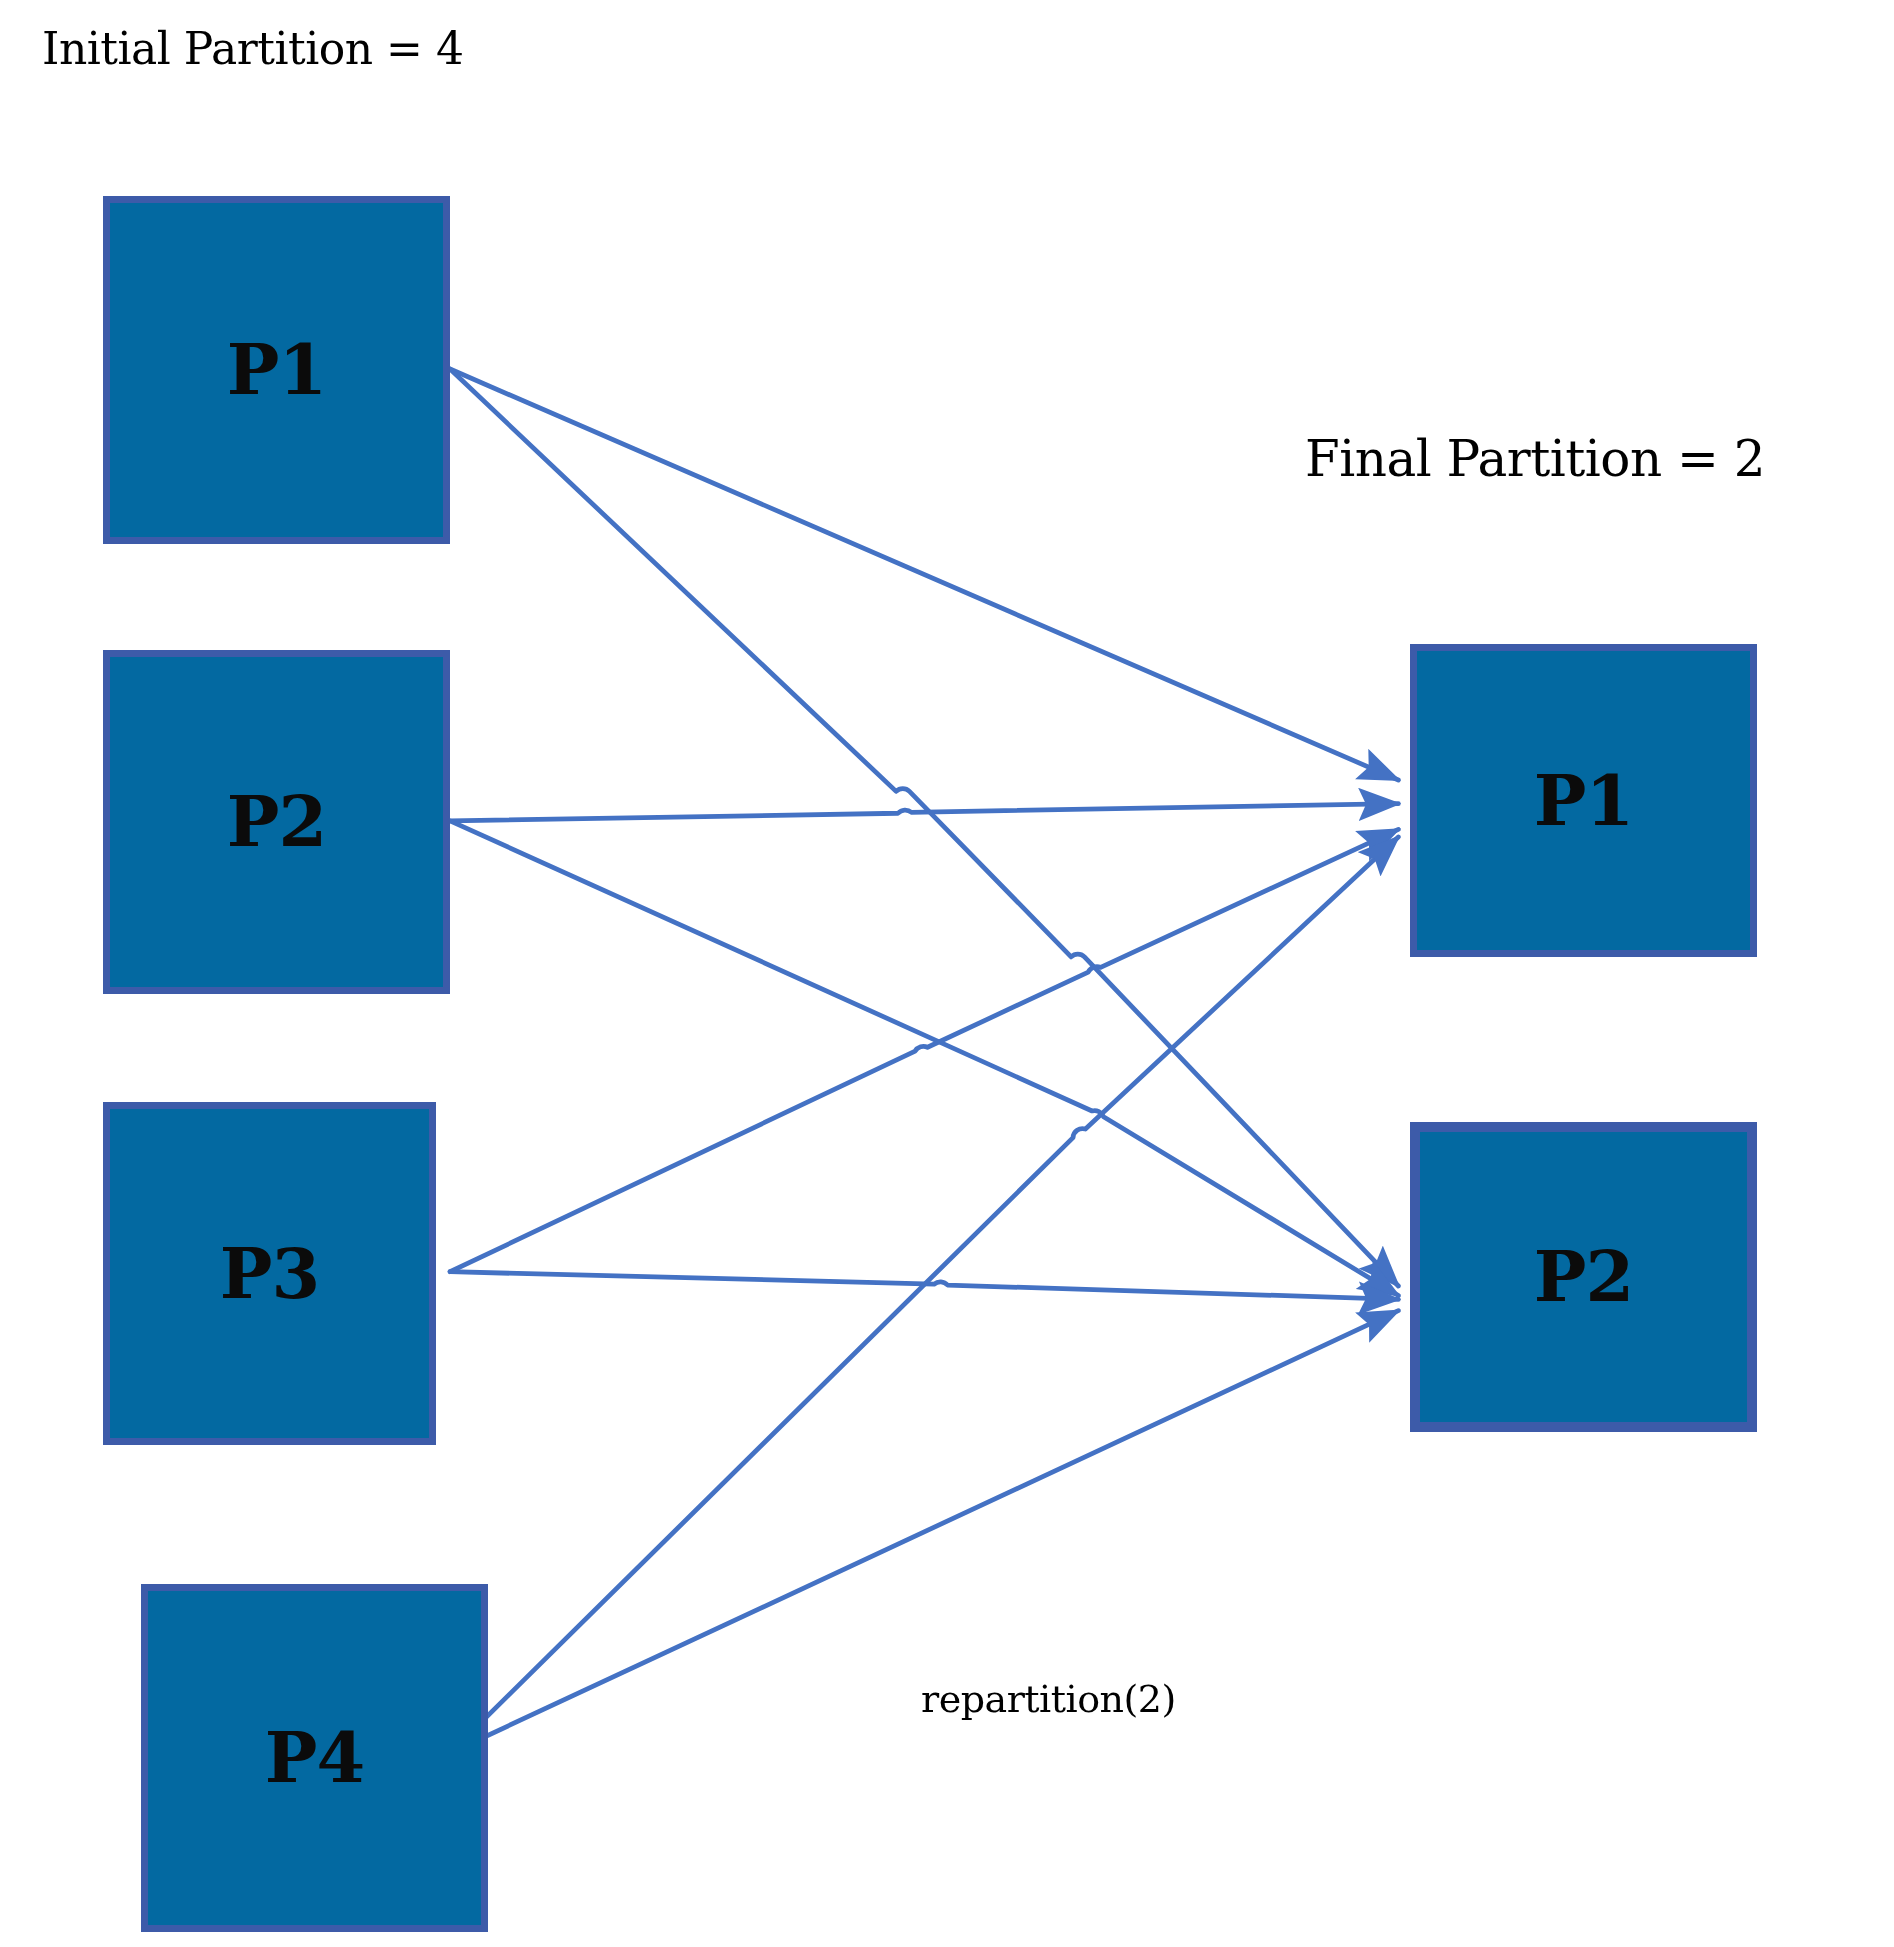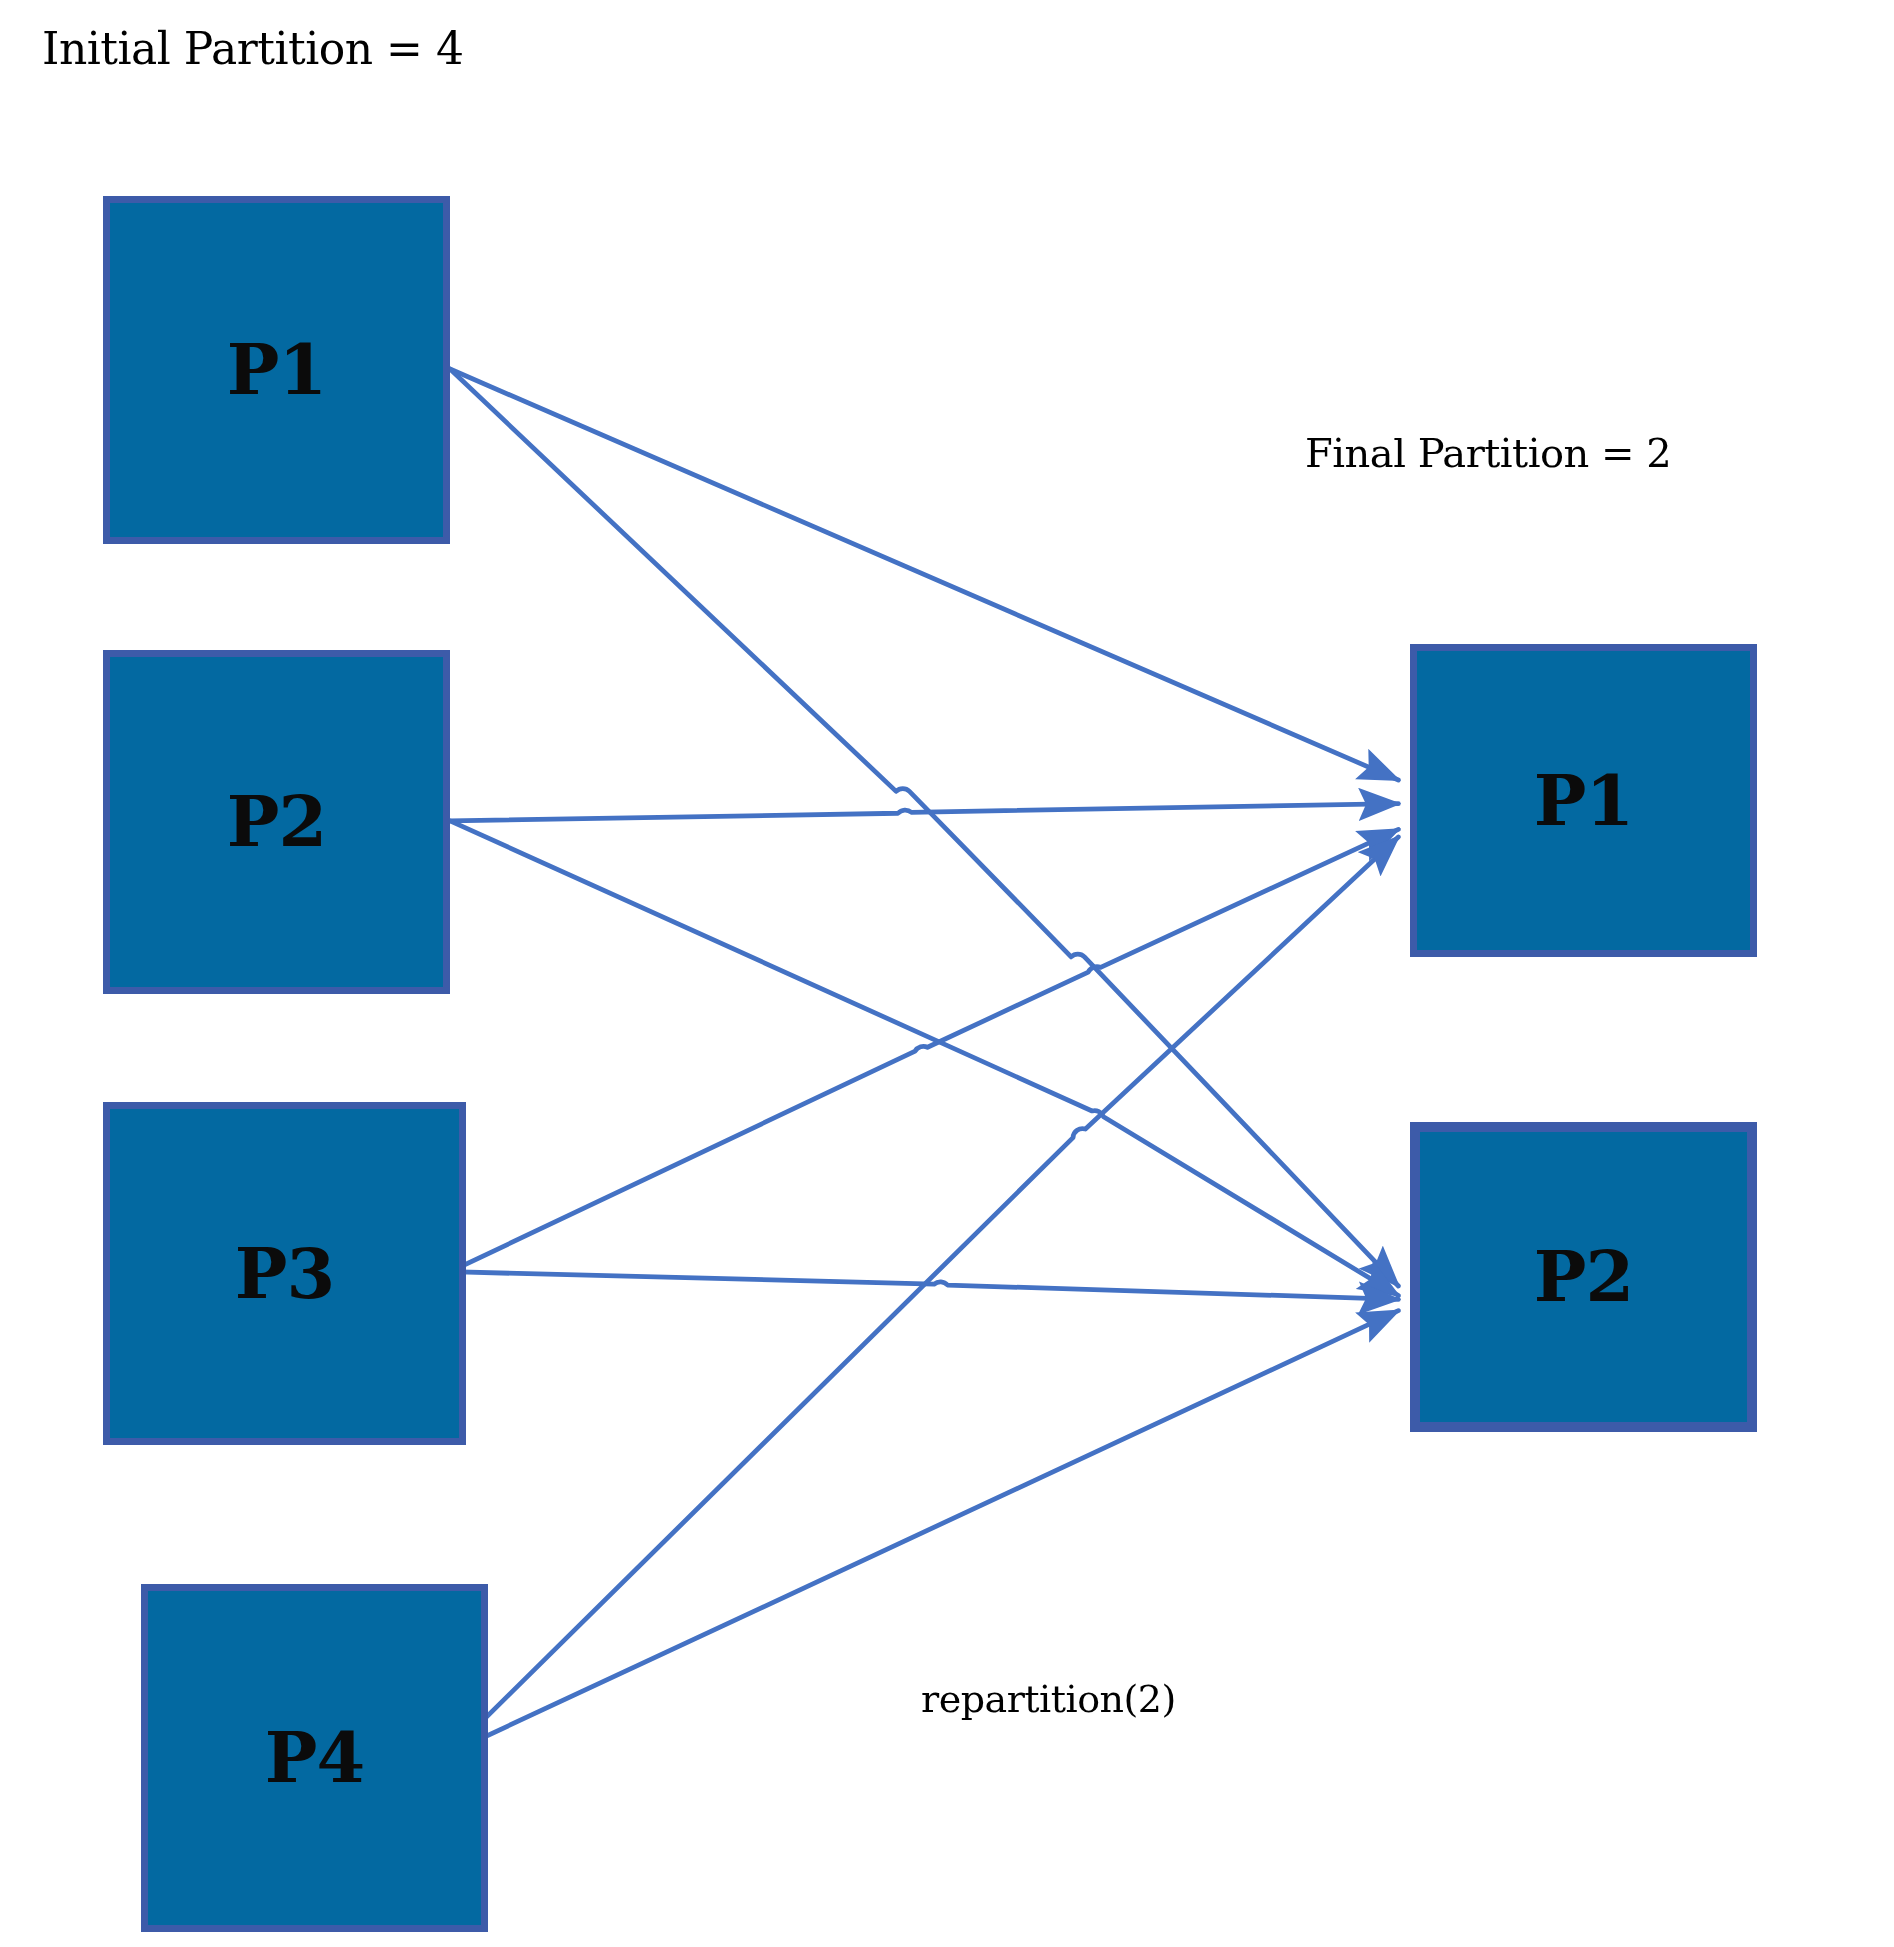--- a/index.html
+++ b/index.html
@@ -26,21 +26,21 @@
     letter-spacing: -0.5px;
   }
   #title-initial {
     left: 42px;
     top: 23px;
     font-size: 44px;
   }
   #title-final {
     left: 1305px;
     top: 430px;
-    font-size: 40px;
+    font-size: 50px;
     text-align: center;
   }
   #label-repartition {
     left: 921px;
     top: 1637px;
     font-size: 38px;
     margin-top: 40px;
   }
 
   
@@ -60,21 +60,21 @@
     font-size: 70px;
     color: #0b0b0b;
     line-height: 1;
     letter-spacing: -1px;
     user-select: none;
   }
 
   
   #box-src-p1 { left: 103px; top: 196px;  width: 347px; height: 348px; }
   #box-src-p2 { left: 103px; top: 650px;  width: 347px; height: 344px; }
-  #box-src-p3 { left: 103px; top: 1102px; width: 363px; height: 343px; }
+  #box-src-p3 { left: 103px; top: 1102px; width: 333px; height: 343px; }
   #box-src-p4 { left: 103px; top: 1584px; width: 347px; height: 348px; margin-left: 38px; }
 
   
   #box-dst-p1 { left: 1410px; top: 644px;  width: 347px; height: 313px; }
   #box-dst-p2 { left: 1410px; top: 1122px; width: 347px; height: 310px; }
 
   
   #edges {
     position: absolute;
     left: 0;

